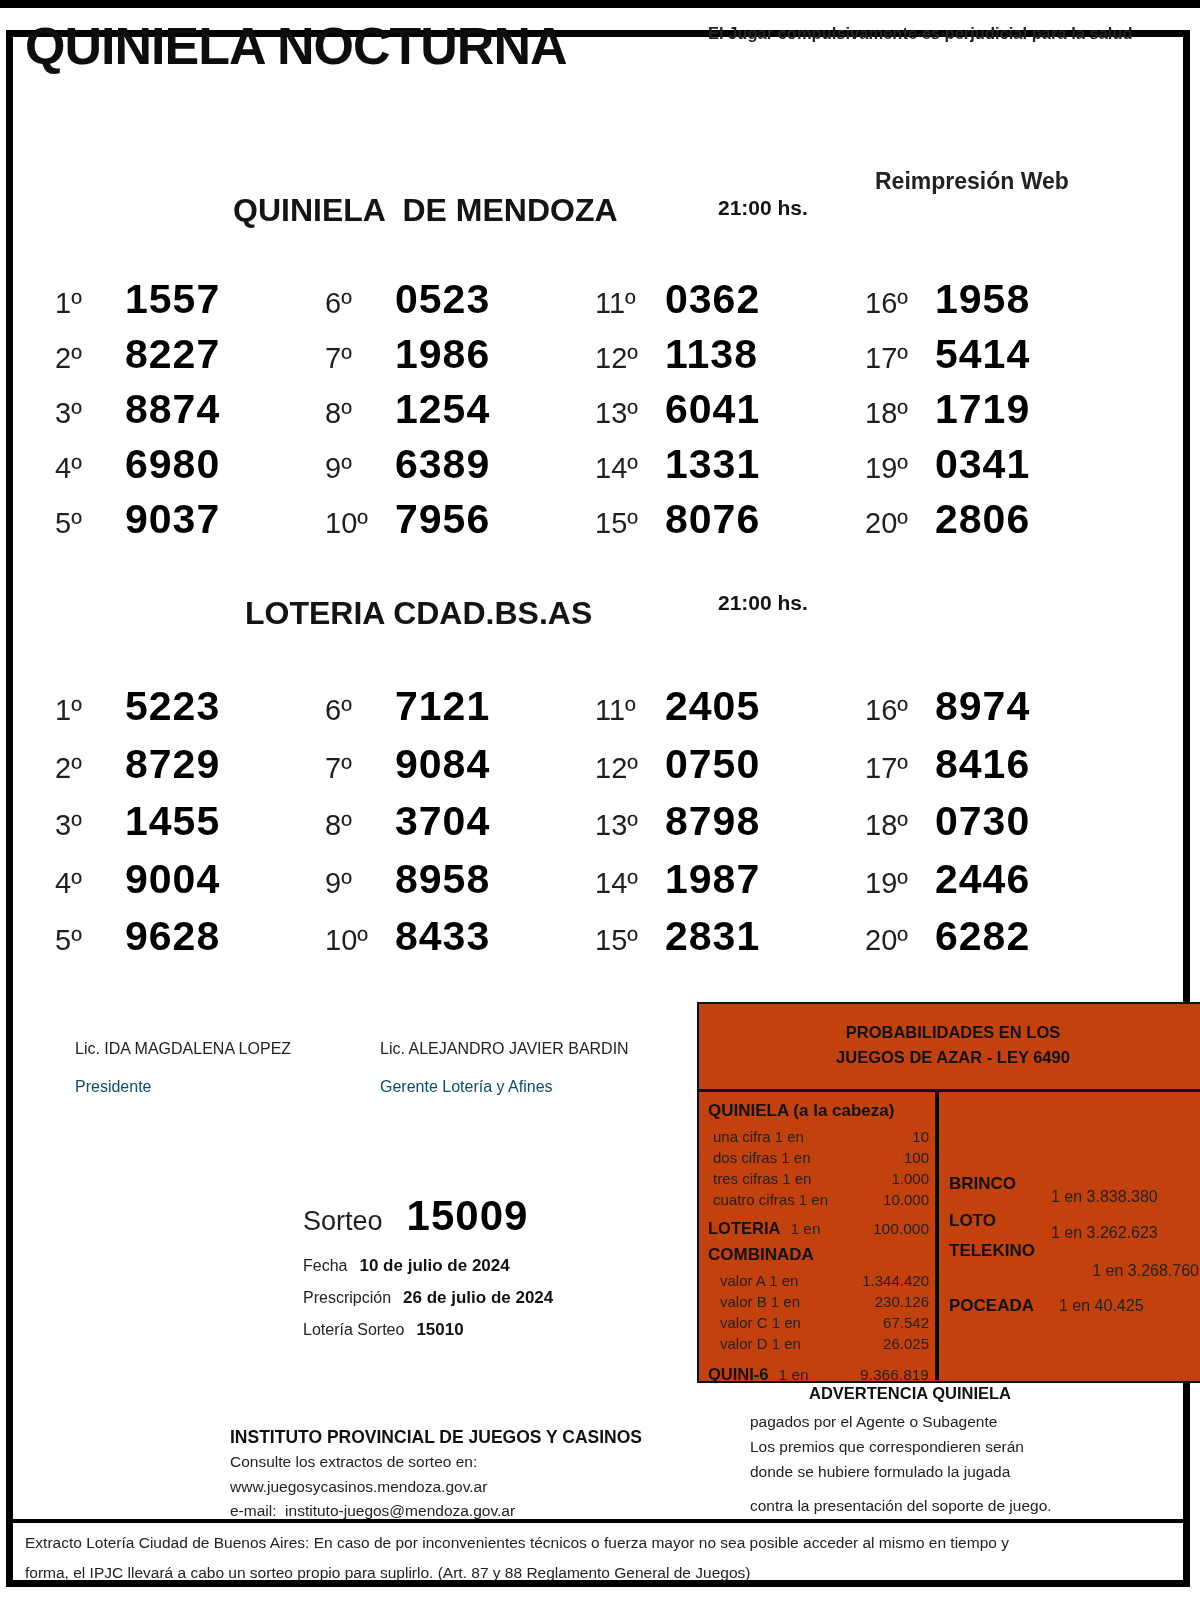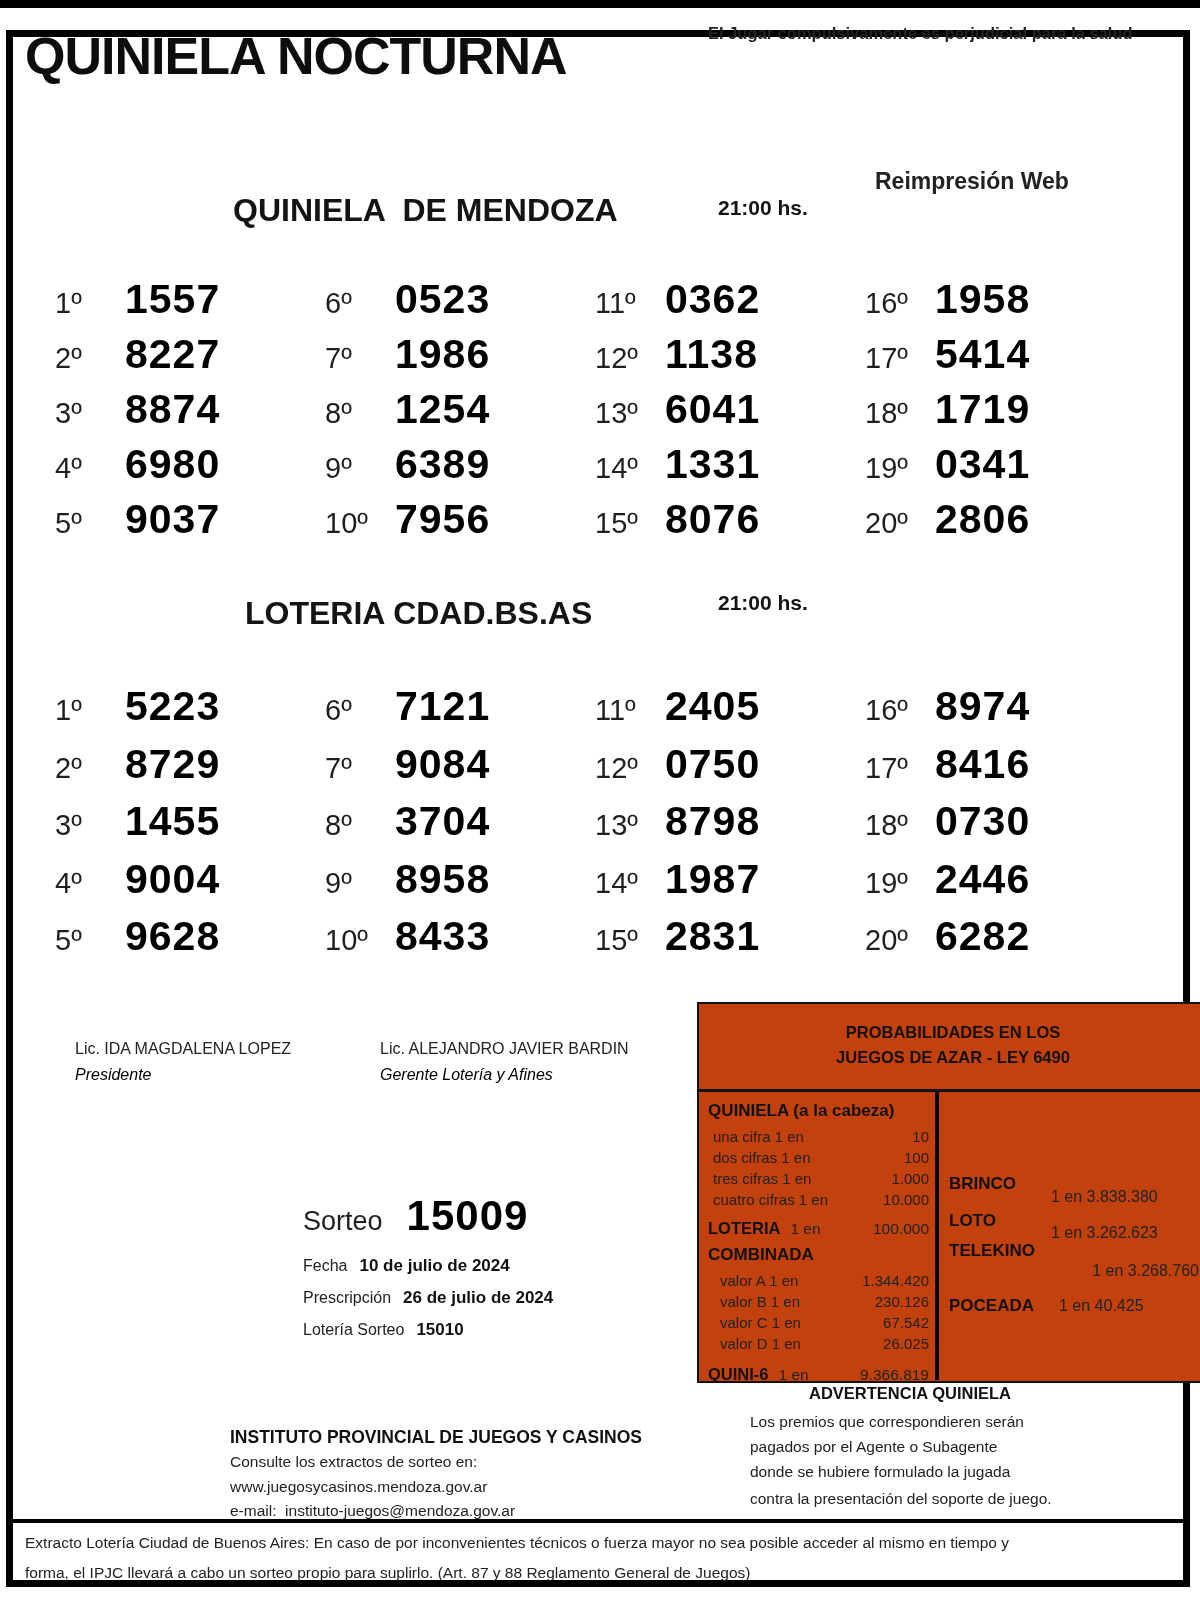--- a/index.html
+++ b/index.html
@@ -7,36 +7,36 @@
     width:1200px;height:1598px;position:relative;overflow:hidden;
     font-family:"Liberation Sans","DejaVu Sans",sans-serif;color:#1a1a1a;
   }
   .abs{position:absolute;}
   .ws-pre{white-space:pre;}
   
   .top-bar{left:0;top:0;width:1200px;height:8px;background:#000;}
   .frame{left:6px;top:30px;width:1184px;height:1557px;box-sizing:border-box;border:7px solid #000;background:#fff;}
   .bottom-divider{left:13px;top:1519px;width:1174px;height:4px;background:#000;}
   
-  .page-title{left:25px;top:16px;font-size:52px;font-weight:bold;color:#0d0d0d;letter-spacing:-1px;margin-top:10px;}
+  .page-title{left:25px;top:16px;font-size:52px;font-weight:bold;color:#0d0d0d;letter-spacing:-1px;}
   .health-warning{left:708px;top:24px;width:450px;font-size:16.5px;font-weight:bold;color:#222;}
   .reprint{left:875px;top:168px;font-size:23px;font-weight:bold;color:#222;}
   
   .sec-title{font-size:32px;font-weight:bold;color:#141414;}
   .sec-time{font-size:21px;font-weight:bold;color:#141414;}
   
   .rgrid{display:grid;grid-auto-flow:column;grid-template-columns:repeat(4,270px);}
   .rgrid.pitch55{grid-template-rows:repeat(5,55px);}
   .rgrid.pitch57{grid-template-rows:repeat(5,57.5px);}
   .cell{display:flex;align-items:baseline;}
   .cell .place{width:58px;text-align:left;font-size:29px;color:#1f1f1f;}
   .cell .num{margin-left:12px;font-size:41px;font-weight:bold;color:#000;letter-spacing:1px;}
   
   .off-name{font-size:16px;color:#222;}
-  .off-role{font-size:16px;color:#000000;margin-top:8px;font-style:italic;}
+  .off-role{font-size:16px;color:#0c4a6e;margin-top:20px;}
   
   .sorteo-row{display:flex;align-items:baseline;}
   .sorteo-label{font-size:27px;color:#1f1f1f;}
   .sorteo-num{font-size:42px;font-weight:bold;color:#000;margin-left:24px;letter-spacing:1px;}
   .date-row{font-size:16px;line-height:32px;color:#222;}
   .date-row b{font-size:17px;color:#111;margin-left:12px;}
   
   .prob-box{left:697px;top:1002px;width:512px;height:381px;box-sizing:border-box;border:2px solid #111;background:#c2410c;}
   .prob-head{height:88px;box-sizing:border-box;border-bottom:3px solid #111;text-align:center;padding-top:16px;}
   .prob-head div{font-size:16.5px;font-weight:bold;line-height:25px;color:#111;}
@@ -57,21 +57,21 @@
   .oname{position:absolute;font-size:17px;font-weight:bold;color:#111;}
   .oval{position:absolute;font-size:16px;color:#222;}
   .brinco-name{left:10px;top:82px;} .brinco-val{left:112px;top:96px;}
   .loto-name{left:10px;top:119px;}   .loto-val{left:112px;top:132px;}
   .telekino-name{left:10px;top:149px;text-align:right;} .telekino-val{right:8px;top:170px;}
   .poceada-name{left:10px;top:204px;} .poceada-val{left:120px;top:205px;}
   
   .adv-title{left:745px;top:1384px;width:330px;text-align:center;font-size:16.5px;font-weight:bold;color:#111;}
   .adv-body{left:750px;top:1409px;width:420px;font-size:15.5px;color:#222;}
   .adv-line{line-height:25px;}
-  .adv-line.last{margin-top:2px;}
+  .adv-line.last{margin-top:9px;}
   
   .inst{left:230px;top:1424px;width:480px;}
   .inst-title{font-size:17.5px;font-weight:bold;color:#111;line-height:26px;}
   .inst-line{font-size:15.5px;color:#222;line-height:24.5px;}
   
   .disclaimer{left:25px;top:1528px;width:1150px;font-size:15.5px;color:#222;}
   .disclaimer div{line-height:30px;}
 </style>
 </head>
 <body>
@@ -339,22 +339,22 @@
       <span class="oname telekino-name">TELEKINO</span>
       <span class="oval telekino-val">1 en 3.268.760</span>
       <span class="oname poceada-name">POCEADA</span>
       <span class="oval poceada-val">1 en 40.425</span>
     </div>
   </div>
 </div>
 
 <div class="abs adv-title">ADVERTENCIA QUINIELA</div>
 <div class="abs adv-body">
+  <div class="adv-line">pagados por el Agente o Subagente</div>
   <div class="adv-line">Los premios que correspondieren serán</div>
-  <div class="adv-line">pagados por el Agente o Subagente</div>
   <div class="adv-line">donde se hubiere formulado la jugada</div>
   <div class="adv-line last">contra la presentación del soporte de juego.</div>
 </div>
 
 <div class="abs inst">
   <div class="inst-title">INSTITUTO PROVINCIAL DE JUEGOS Y CASINOS</div>
   <div class="inst-line">Consulte los extractos de sorteo en:</div>
   <div class="inst-line">www.juegosycasinos.mendoza.gov.ar</div>
   <div class="inst-line ws-pre">e-mail:  instituto-juegos@mendoza.gov.ar</div>
 </div>

